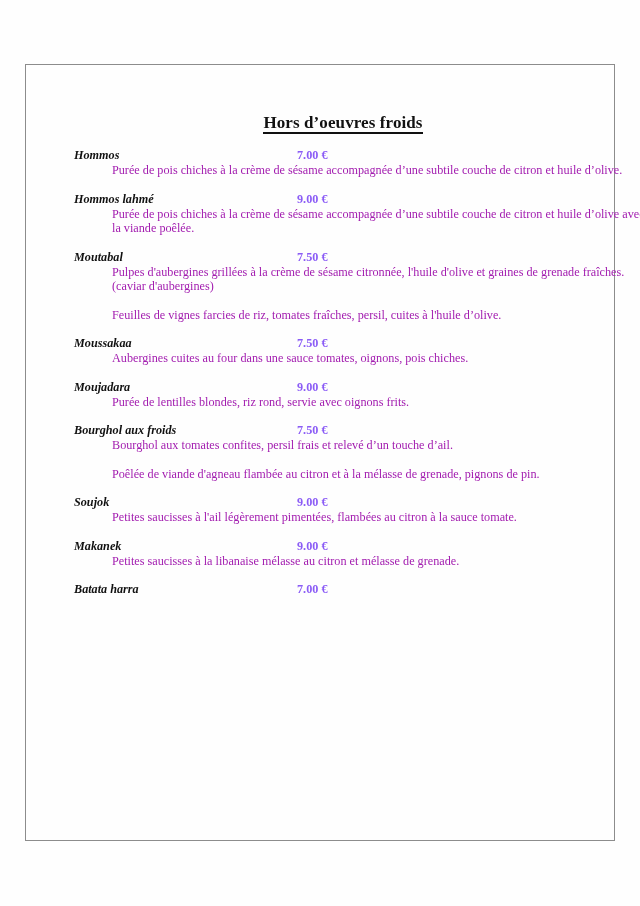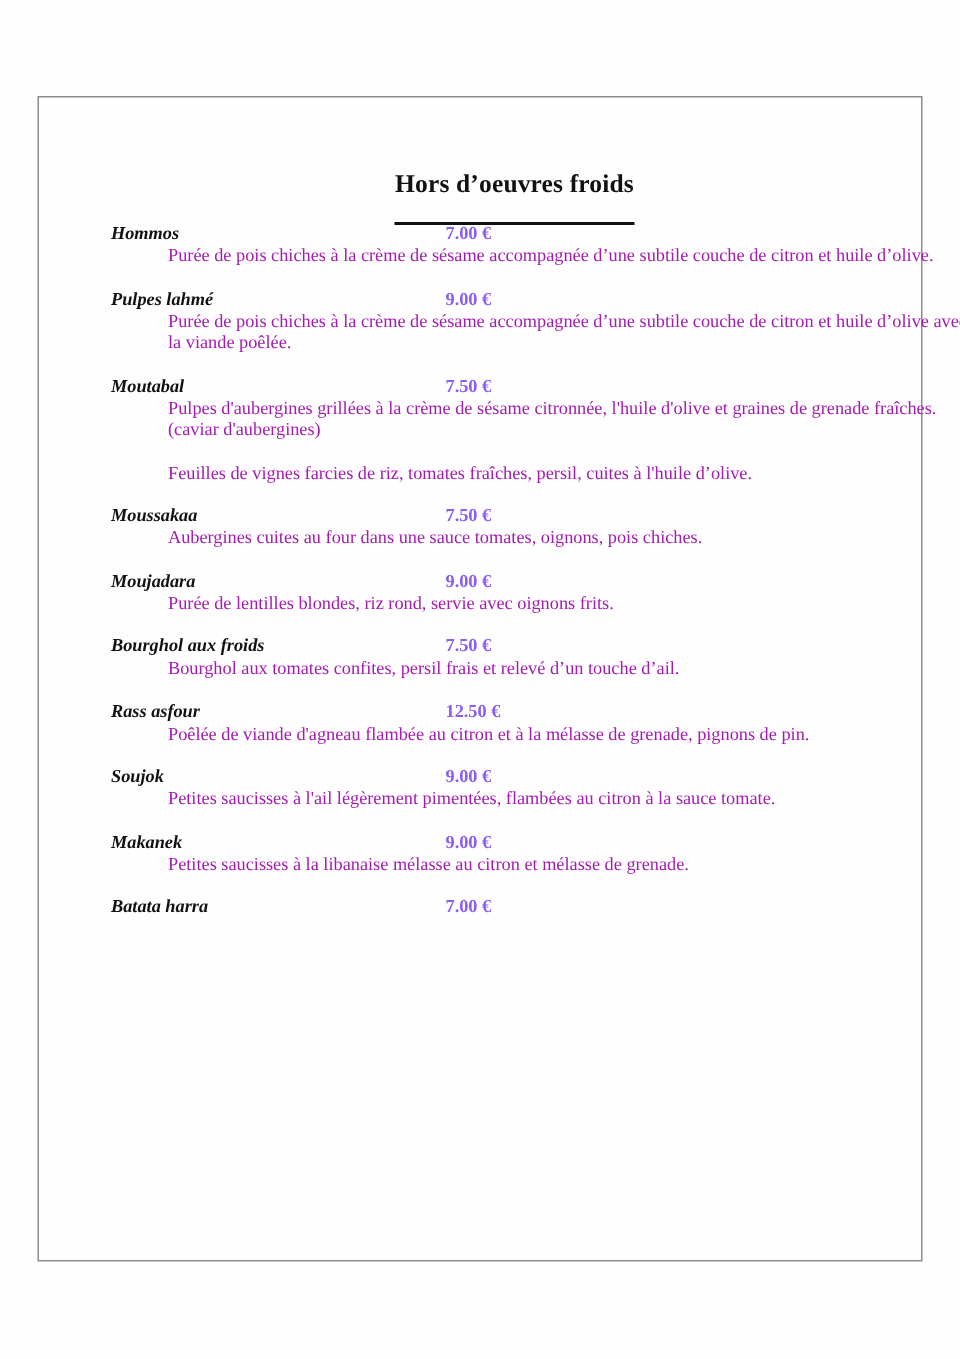--- a/index.html
+++ b/index.html
@@ -32,21 +32,21 @@
       top: 113px;
       text-align: center;
       font-weight: bold;
       font-size: 17px;
       letter-spacing: 0.1px;
       color: #111;
       padding-left: 46px;
     }
     .menu-title span {
       border-bottom: 2px solid #111;
-      padding-bottom: 16px;
+      padding-bottom: 0px;
       line-height: 18px;
       display: inline-block;
     }
     .menu-list {
       position: absolute;
       left: 74px;
       top: 148px;
       width: 540px;
       font-family: Liberation Serif, serif;
     }
@@ -95,21 +95,21 @@
   <div class="menu-item">
     <div class="item-header">
       <span class="item-name">Hommos</span>
       <span class="item-price">7.00 €</span>
     </div>
     <div class="item-desc">Purée de pois chiches à la crème de sésame accompagnée d’une subtile couche de citron et huile d’olive.</div>
   </div>
 
   <div class="menu-item">
     <div class="item-header">
-      <span class="item-name">Pulpes lahmé</span>
+      <span class="item-name">Hommos lahmé</span>
       <span class="item-price">9.00 €</span>
     </div>
     <div class="item-desc">Purée de pois chiches à la crème de sésame accompagnée d’une subtile couche de citron et huile d’olive avec la viande poêlée.</div>
   </div>
 
   <div class="menu-item">
     <div class="item-header">
       <span class="item-name">Moutabal</span>
       <span class="item-price">7.50 €</span>
     </div>
@@ -138,24 +138,20 @@
 
   <div class="menu-item">
     <div class="item-header">
       <span class="item-name">Bourghol aux froids</span>
       <span class="item-price">7.50 €</span>
     </div>
     <div class="item-desc">Bourghol aux tomates confites, persil frais et relevé d’un touche d’ail.</div>
   </div>
 
   <div class="menu-item">
-    <div class="item-header">
-      <span class="item-name">Rass asfour</span>
-      <span class="item-price">12.50 €</span>
-    </div>
     <div class="item-desc">Poêlée de viande d'agneau flambée au citron et à la mélasse de grenade, pignons de pin.</div>
   </div>
 
   <div class="menu-item">
     <div class="item-header">
       <span class="item-name">Soujok</span>
       <span class="item-price">9.00 €</span>
     </div>
     <div class="item-desc">Petites saucisses à l'ail légèrement pimentées, flambées au citron à la sauce tomate.</div>
   </div>

